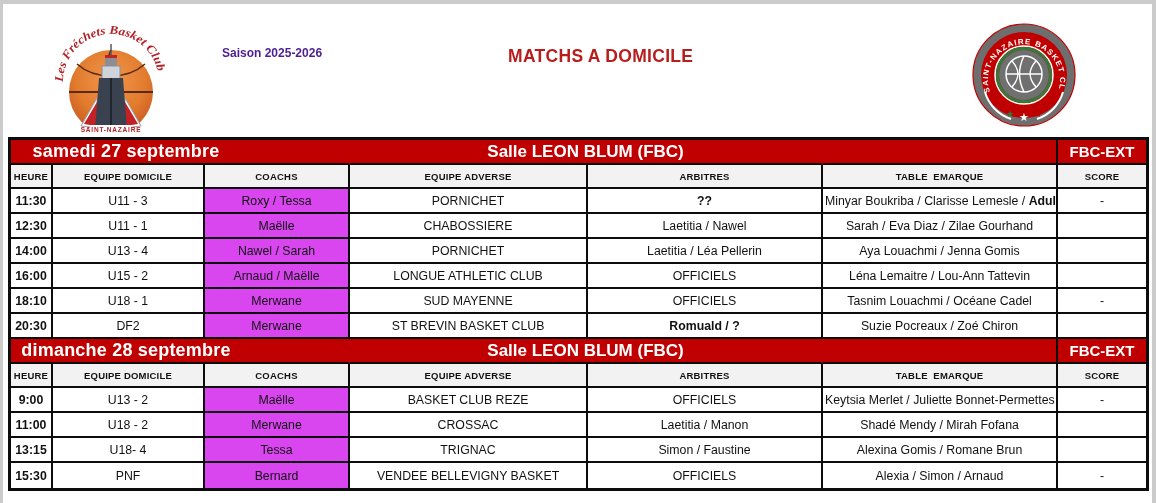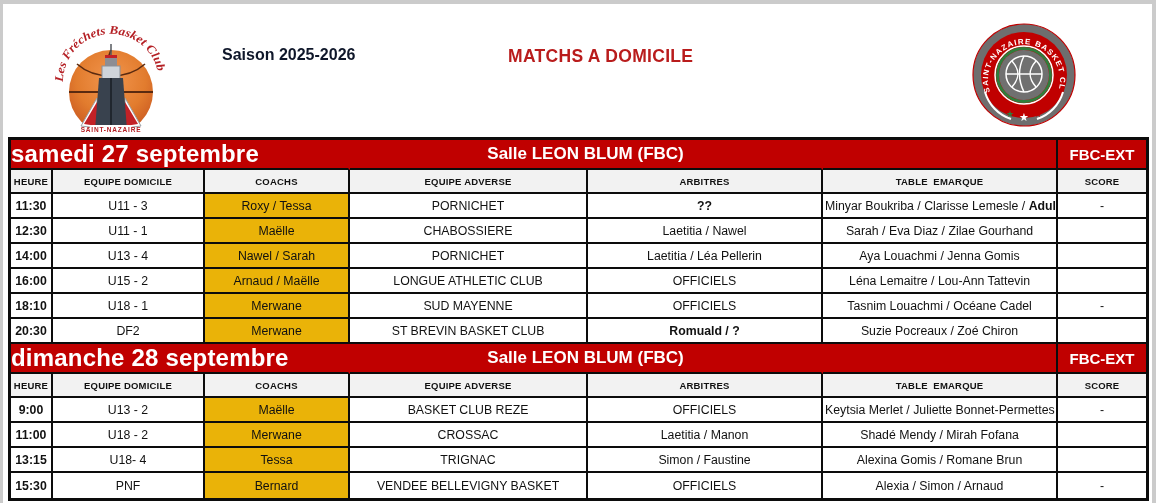--- a/index.html
+++ b/index.html
@@ -5,40 +5,40 @@
   * { margin:0; padding:0; box-sizing:border-box; }
   body { background:#fff; font-family:"Liberation Sans", sans-serif; }
   .page { position:relative; width:1156px; height:503px; background:#fff; overflow:hidden; }
   .edge-top { position:absolute; left:0; top:0; width:1156px; height:4px; background:#cbcbcb; }
   .edge-left { position:absolute; left:0; top:0; width:3px; height:503px; background:#cbcbcb; }
   .edge-right { position:absolute; right:0; top:0; width:4px; height:503px; background:#cbcbcb; }
 
   .logo-left { position:absolute; left:50px; top:12px; }
   .logo-right { position:absolute; left:971px; top:22px; }
 
-  .season-title { position:absolute; left:222px; top:46px; font-size:16px; font-weight:bold; color:#0f172a; white-space:nowrap; }
+  .season-title { position:absolute; left:222px; top:46px; font-size:12px; font-weight:bold; color:#4c1d95; white-space:nowrap; }
   .matches-title { position:absolute; left:508px; top:46px; font-size:17.5px; font-weight:bold; color:#b91c1c; white-space:nowrap; letter-spacing:.3px; }
 
   table.sched { position:absolute; left:8px; top:137px; width:1135px; border-collapse:separate; border-spacing:0; table-layout:fixed; border:3px solid #0c0c0c; }
   td { border-right:2px solid #0c0c0c; border-bottom:2px solid #0c0c0c; text-align:center; vertical-align:middle; padding:0 2px; overflow:hidden; white-space:nowrap; color:#111; }
   td:last-child { border-right:none;margin-top:36px; }
   tr.last td { border-bottom:none; }
 
   tr.band td { background:#c00000; color:#fff; font-weight:bold; height:25px; padding:0; }
   td.band-day { text-align:left; border-right-color:#c00000; }
-  td.band-day .day-wrap { display:inline-block; width:230px; text-align:center; font-size:24px; letter-spacing:.2px; }
+  td.band-day .day-wrap { display:inline-block; width:230px; text-align:center; font-size:18px; letter-spacing:.2px; }
   td.band-venue { font-size:17px; border-right-color:#c00000; }
   td.band-spacer { }
   td.band-tag { font-size:15px; }
 
   tr.colhead td { background:#f2f2f2; font-size:9.5px; font-weight:bold; height:24px; letter-spacing:.2px; white-space:pre; }
 
   tr.match td { height:25px; font-size:12.3px; }
   td.c-time { font-weight:bold; font-size:12.6px; }
-  td.c-coachs { background:#eab308; }
+  td.c-coachs { background:#d946ef; }
   td.c-table { font-size:12px; }
   .b { font-weight:bold; }
 </style>
 </head>
 <body>
 
 <div class="page">
   <div class="edge-top"></div>
   <div class="edge-left"></div>
   <div class="edge-right"></div>

